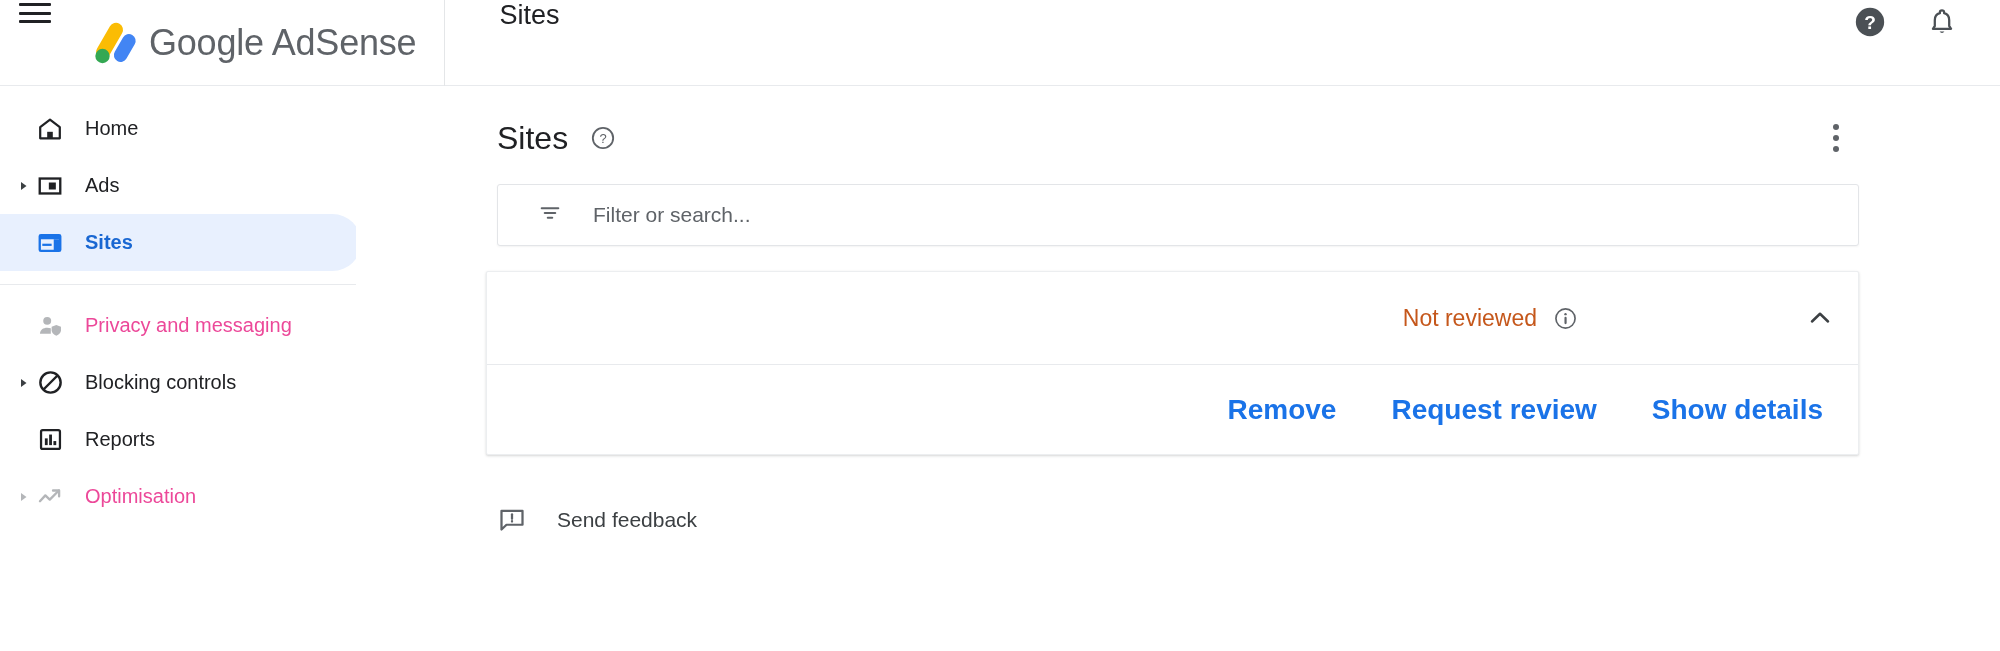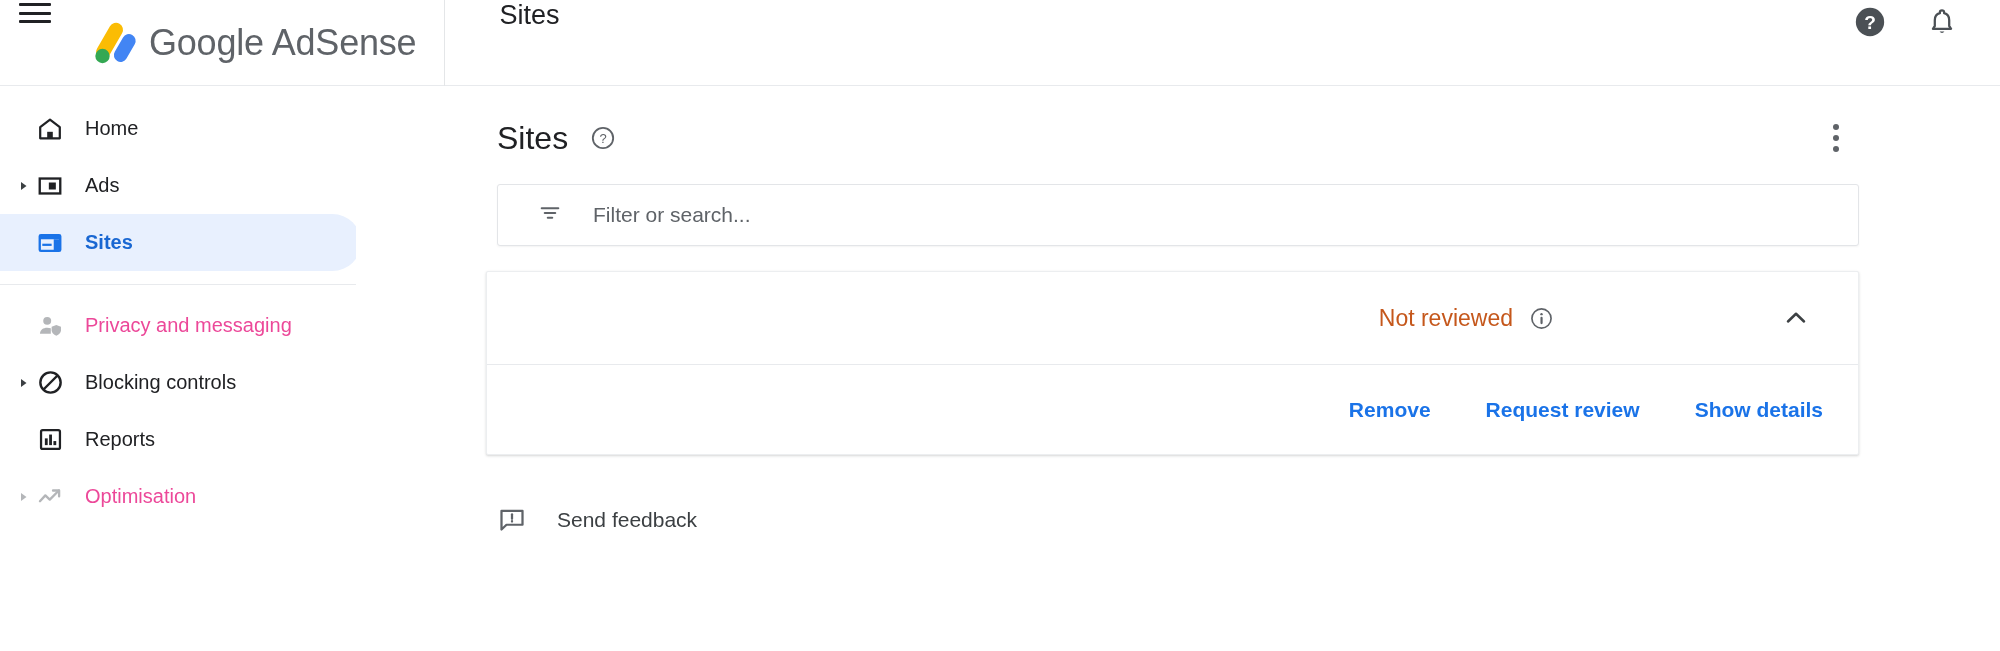--- a/index.html
+++ b/index.html
@@ -257,21 +257,21 @@
     margin: 25px 141px 0 130px;
     background: #ffffff;
     border: 1px solid #eceef0;
     border-radius: 2px;
     box-shadow: 0 1px 3px rgba(60,64,67,0.14), 0 1px 2px rgba(60,64,67,0.08);
   }
   .card-row-top {
     height: 92px;
     display: flex;
     align-items: center;
-    padding: 0 36px 0 34px;
+    padding: 0 12px 0 34px;
   }
   .status-wrap {
     margin-left: auto;
     display: flex;
     align-items: center;
   }
   .status-text {
     font-size: 23px;
     color: #c5571b;
     white-space: nowrap;
@@ -287,21 +287,21 @@
   .card-divider { height: 1px; background: #e8eaed; }
   .card-row-bottom {
     height: 89px;
     display: flex;
     align-items: center;
     justify-content: flex-end;
     padding: 0 35px 0 0;
     gap: 0;
   }
   .link-action {
-    font-size: 21px;
+    font-size: 28px;
     color: #1a73e8;
     font-weight: 600;
     cursor: pointer;
     white-space: nowrap;
     padding: 8px 0;
     margin-left: 55px;
     text-decoration: none;
   }
   .link-action:first-child { margin-left: 0; }
 

